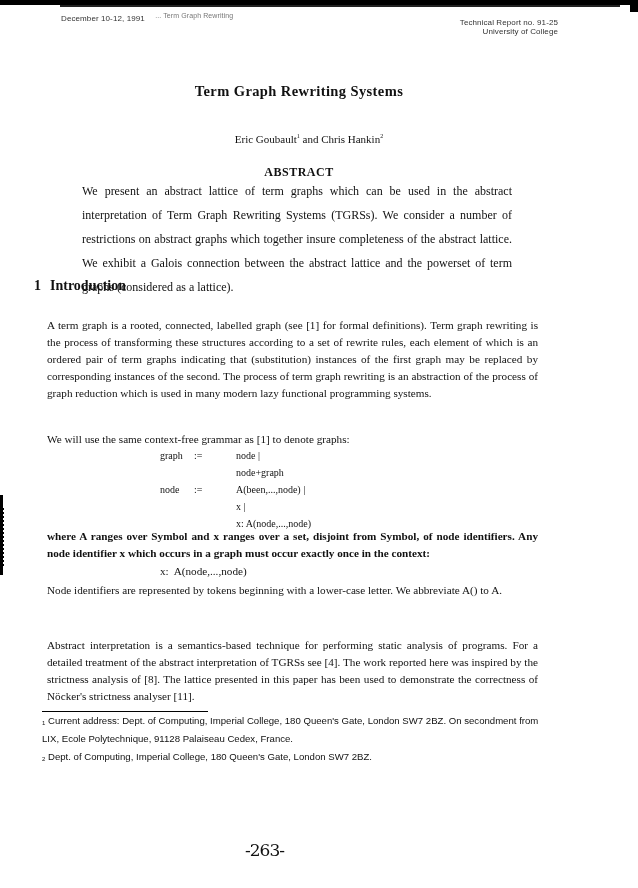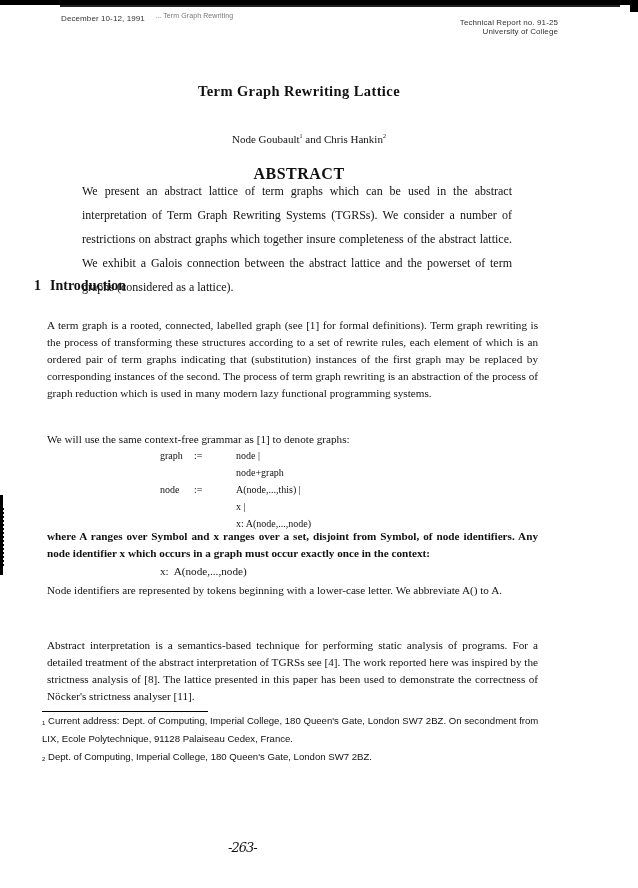--- a/index.html
+++ b/index.html
@@ -13,67 +13,67 @@
       background: repeating-linear-gradient(#000 0 2px, transparent 2px 4px); }
   .hdr { position: absolute; font-family: "Liberation Sans", sans-serif; font-size: 8px; color: #333; letter-spacing: .1px; }
   .hdr-left { left: 61px; top: 14px; }
   .hdr-left .faint { color: #777; margin-left: 8px; font-size: 7px; position: relative; top: -3px; }
   .hdr-right { right: 80px; top: 18px; text-align: right; line-height: 9px; }
   .title { position: absolute; left: 0; width: 598px; top: 82px; text-align: center;
            font-weight: bold; font-size: 14.5px; line-height: 18px; letter-spacing: .4px; }
   .authors { position: absolute; left: 0; width: 618px; top: 133px; text-align: center; font-size: 11px; }
   .authors sup { font-size: 6px; }
   .abstract-head { position: absolute; left: 0; width: 598px; top: 165px; text-align: center;
-           font-weight: bold; font-size: 16px; letter-spacing: .5px; }
+           font-weight: bold; font-size: 12px; letter-spacing: .5px; }
   .abstract-body { position: absolute; left: 82px; width: 430px; top: 179px;
            font-size: 12px; line-height: 24px; text-align: justify; }
   .section-head { position: absolute; left: 34px; top: 278px; font-weight: bold; font-size: 14px; }
   .section-head .num { margin-right: 9px; }
   .para { position: absolute; left: 47px; width: 491px; font-size: 11.2px; line-height: 17px; text-align: justify; }
   .p1 { top: 317px; }
   .p2 { top: 431px; }
   .grammar { position: absolute; left: 160px; top: 447px; font-size: 10px; line-height: 17px; }
   .grammar .row { display: flex; height: 17px; }
   .grammar .lhs { width: 34px; }
   .grammar .op { width: 42px; }
   .p3 { top: 528px; font-weight: bold; }
   .ctx { position: absolute; left: 160px; top: 565px; font-size: 11.2px; }
   .p4 { top: 582px; }
   .p5 { top: 637px; }
   .fn-rule { position: absolute; left: 42px; top: 711px; width: 166px; height: 1px; background: #000; }
   .footnotes { position: absolute; left: 42px; top: 712px; width: 500px;
        font-family: "Liberation Sans", sans-serif; font-size: 9.6px; line-height: 18px; color: #111; }
   .footnotes sup { font-size: 6px; vertical-align: top; position: relative; top: 2px; }
-  .page-num { position: absolute; left: 228px; top: 840px;
-       font-family: "DejaVu Serif", serif; font-style: italic; font-size: 13px; letter-spacing: -1px; }
+  .page-num { position: absolute; left: 245px; top: 840px;
+       font-family: "DejaVu Serif", serif; font-size: 17px; letter-spacing: -1px; }
 </style>
 </head>
 <body>
 
 <div class="scan-top-bar"></div>
 <div class="scan-top-bar2"></div>
 <div class="scan-right-blob"></div>
 <div class="scan-left-edge"></div>
 <div class="scan-left-edge2"></div>
 
 <div class="hdr hdr-left">
   <span>December 10-12, 1991</span>
   <span class="faint">... Term Graph Rewriting</span>
 </div>
 <div class="hdr hdr-right">
   <div>Technical Report no. 91-25</div>
   <div>University of College</div>
 </div>
 
 <div class="title">
-  <div>Term Graph Rewriting Lattice</div>
+  <div>Term Graph Rewriting Systems</div>
 </div>
 
 <div class="authors">
-  <span>Node Goubault</span><sup>1</sup><span style="white-space:pre"> and </span><span>Chris Hankin</span><sup>2</sup>
+  <span>Eric Goubault</span><sup>1</sup><span style="white-space:pre"> and </span><span>Chris Hankin</span><sup>2</sup>
 </div>
 
 <div class="abstract-head">ABSTRACT</div>
 <div class="abstract-body">We present an abstract lattice of term graphs which can be used in the abstract interpretation of Term Graph Rewriting Systems (TGRSs).  We consider a number of restrictions on abstract graphs which together insure completeness of the abstract lattice.  We exhibit a Galois connection between the abstract lattice and the powerset of term graphs (considered as a lattice).</div>
 
 <div class="section-head">
   <span class="num">1</span><span>Introduction</span>
 </div>
 
 <div class="para p1">A term graph is a rooted, connected, labelled graph (see [1] for formal definitions).  Term graph rewriting is the process of transforming these structures according to a set of rewrite rules, each element of which is an ordered pair of term graphs indicating that (substitution) instances of the first graph may be replaced by corresponding instances of the second.  The process of term graph rewriting is an abstraction of the process of graph reduction which is used in many modern lazy functional programming systems.</div>
@@ -86,21 +86,21 @@
     <span class="rhs">node |</span>
   </div>
   <div class="row">
     <span class="lhs"></span>
     <span class="op"></span>
     <span class="rhs">node+graph</span>
   </div>
   <div class="row">
     <span class="lhs">node</span>
     <span class="op">:=</span>
-    <span class="rhs">A(node,...,this) |</span>
+    <span class="rhs">A(been,...,node) |</span>
   </div>
   <div class="row">
     <span class="lhs"></span>
     <span class="op"></span>
     <span class="rhs">x |</span>
   </div>
   <div class="row">
     <span class="lhs"></span>
     <span class="op"></span>
     <span class="rhs">x: A(node,...,node)</span>

